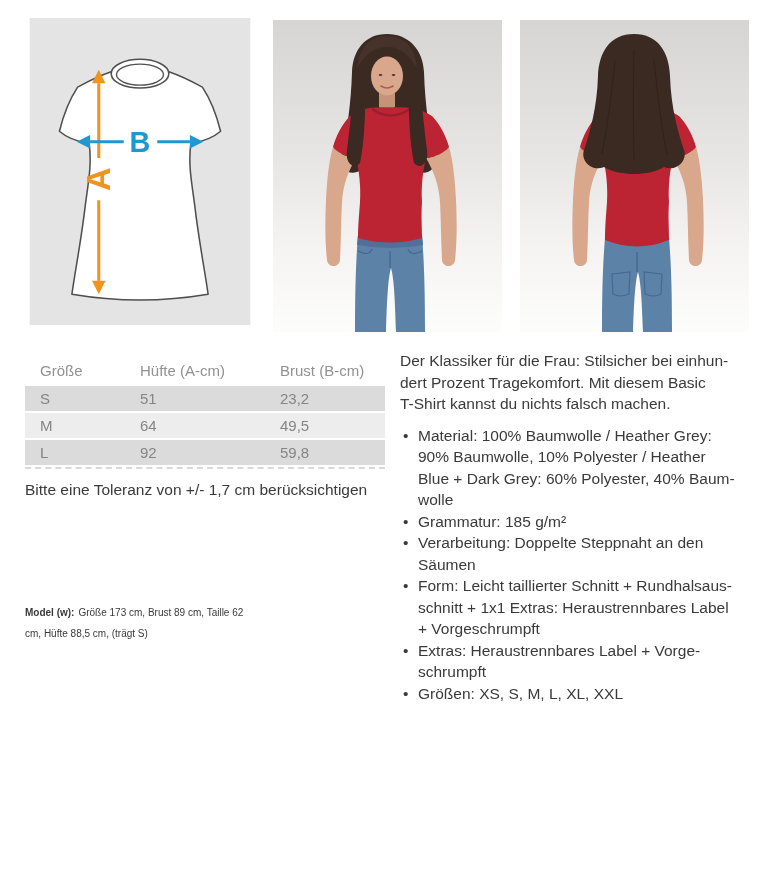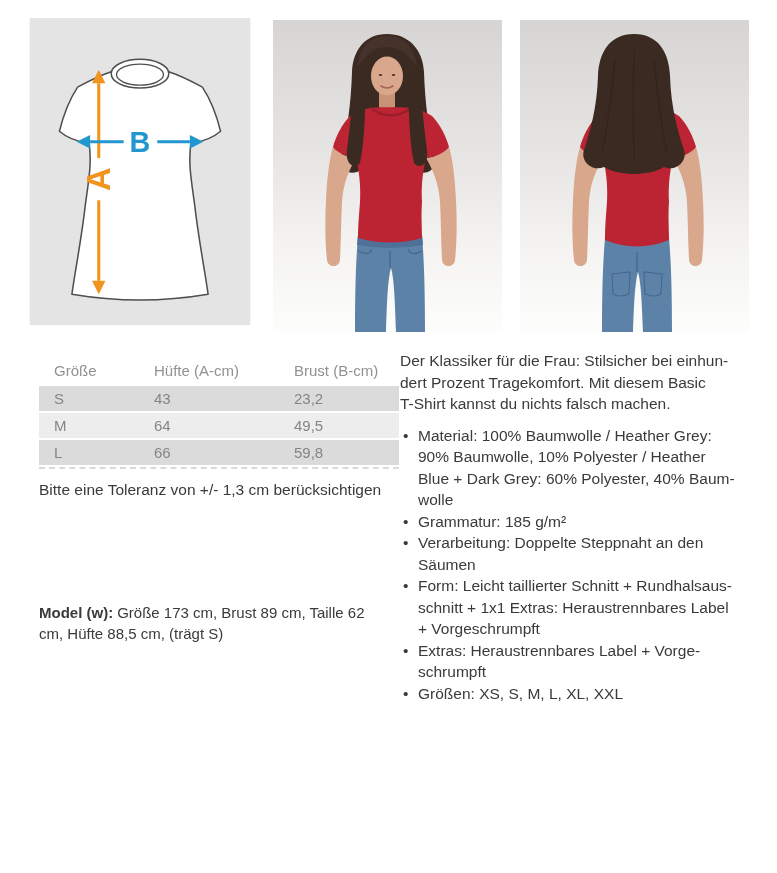--- a/index.html
+++ b/index.html
@@ -12,38 +12,38 @@
     overflow: hidden;
     color: #3a3a3a;
   }
   .panels { position: absolute; top: 18px; left: 25px; display: flex; gap: 18px; align-items: flex-start; }
   figure { margin: 0; padding: 0; }
   .panel { display: block; }
   .panel svg { display: block; }
   .panel.diagram { width: 230px; height: 307px; }
   .panel.photo { width: 229px; height: 312px; margin-top: 2px; }
 
-  .left-col { position: absolute; left: 25px; top: 356px; width: 380px; margin-left: 14px; }
+  .left-col { position: absolute; left: 25px; top: 356px; width: 380px; }
   table.size-table {
     border-collapse: separate; border-spacing: 0 2px;
     width: 360px; font-size: 15px;
     border-bottom: 2px dashed #d9d9d9;
   }
   table.size-table th {
     font-weight: 400; color: #919191; text-align: left;
     padding: 4px 0 5px 15px; background: #ffffff; height: 25px;
   }
   table.size-table td {
     color: #858585; padding: 3px 0 4px 15px; height: 25px;
   }
   table.size-table tbody tr:nth-child(odd) td { background: #dbdbdb; }
   table.size-table tbody tr:nth-child(even) td { background: #eeeded; }
 
   .tolerance { margin: 12px 0 0 0; font-size: 15.5px; color: #3a3a3a; }
-  .model-info { margin: 103px 0 0 0; font-size: 15px; line-height: 21px; color: #3a3a3a; white-space: pre-line; }
+  .model-info { margin: 103px 0 0 0; font-size: 10px; line-height: 21px; color: #3a3a3a; white-space: pre-line; }
   .model-info strong { font-weight: 700; margin-right: 4px; }
 
   .right-col { position: absolute; left: 400px; top: 350px; width: 380px; font-size: 15.5px; line-height: 21.5px; color: #3a3a3a; }
   .right-col .intro { margin: 0 0 10px 0; white-space: pre-line; }
   ul.bullets { list-style: none; margin: 0; padding: 0; }
   ul.bullets li { position: relative; padding-left: 18px; white-space: pre-line; margin: 0; }
   ul.bullets li::before { content: "\2022"; position: absolute; left: 3px; top: 0; color: #3a3a3a; }
 
   svg text.dim-label { font-family: "Liberation Sans", sans-serif; font-weight: 700; }
 </style>
@@ -191,37 +191,37 @@
     <thead>
       <tr>
         <th>Größe</th>
         <th>Hüfte (A-cm)</th>
         <th>Brust (B-cm)</th>
       </tr>
     </thead>
     <tbody>
       <tr>
         <td>S</td>
-        <td>43</td>
+        <td>51</td>
         <td>23,2</td>
       </tr>
       <tr>
         <td>M</td>
         <td>64</td>
         <td>49,5</td>
       </tr>
       <tr>
         <td>L</td>
-        <td>66</td>
+        <td>92</td>
         <td>59,8</td>
       </tr>
     </tbody>
   </table>
 
-  <p class="tolerance">Bitte eine Toleranz von +/- 1,3 cm berücksichtigen</p>
+  <p class="tolerance">Bitte eine Toleranz von +/- 1,7 cm berücksichtigen</p>
 
   <p class="model-info"><strong>Model (w):</strong><span>Größe 173 cm, Brust 89 cm, Taille 62
 cm, Hüfte 88,5 cm, (trägt S)</span></p>
 </div>
 
 <div class="right-col">
   <p class="intro">Der Klassiker für die Frau: Stilsicher bei einhun-
 dert Prozent Tragekomfort. Mit diesem Basic
 T-Shirt kannst du nichts falsch machen.</p>
   <ul class="bullets">

